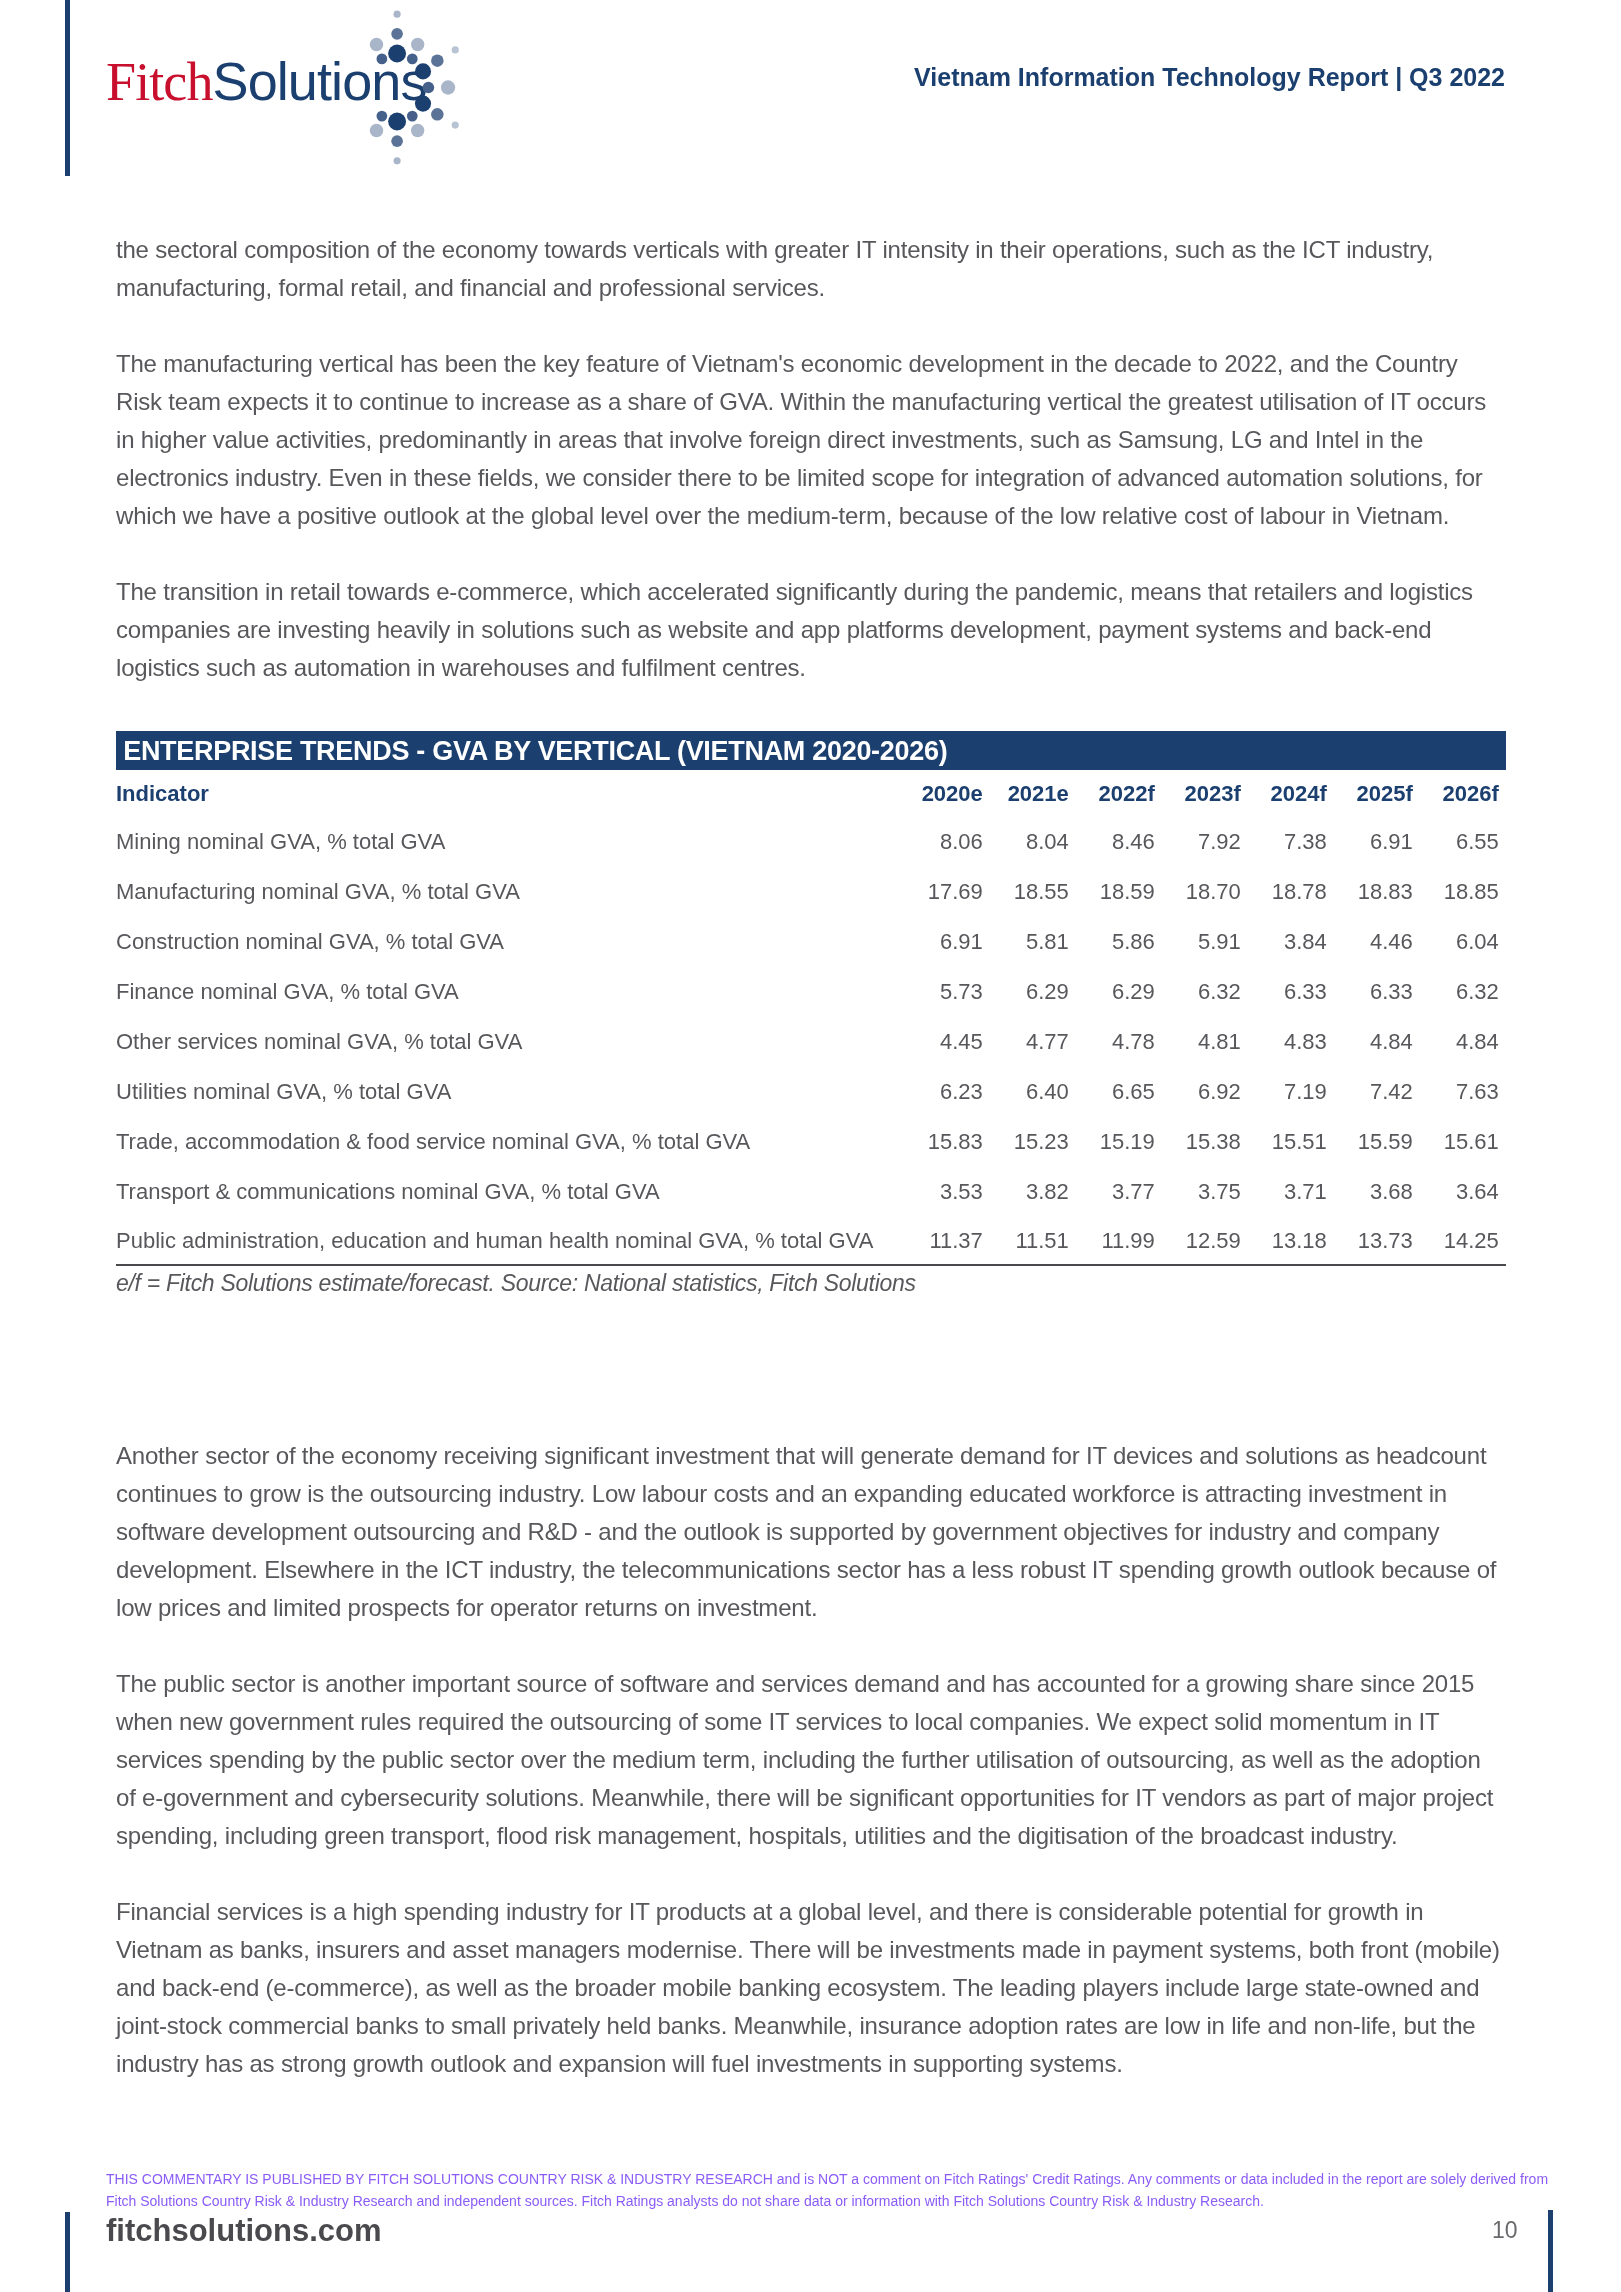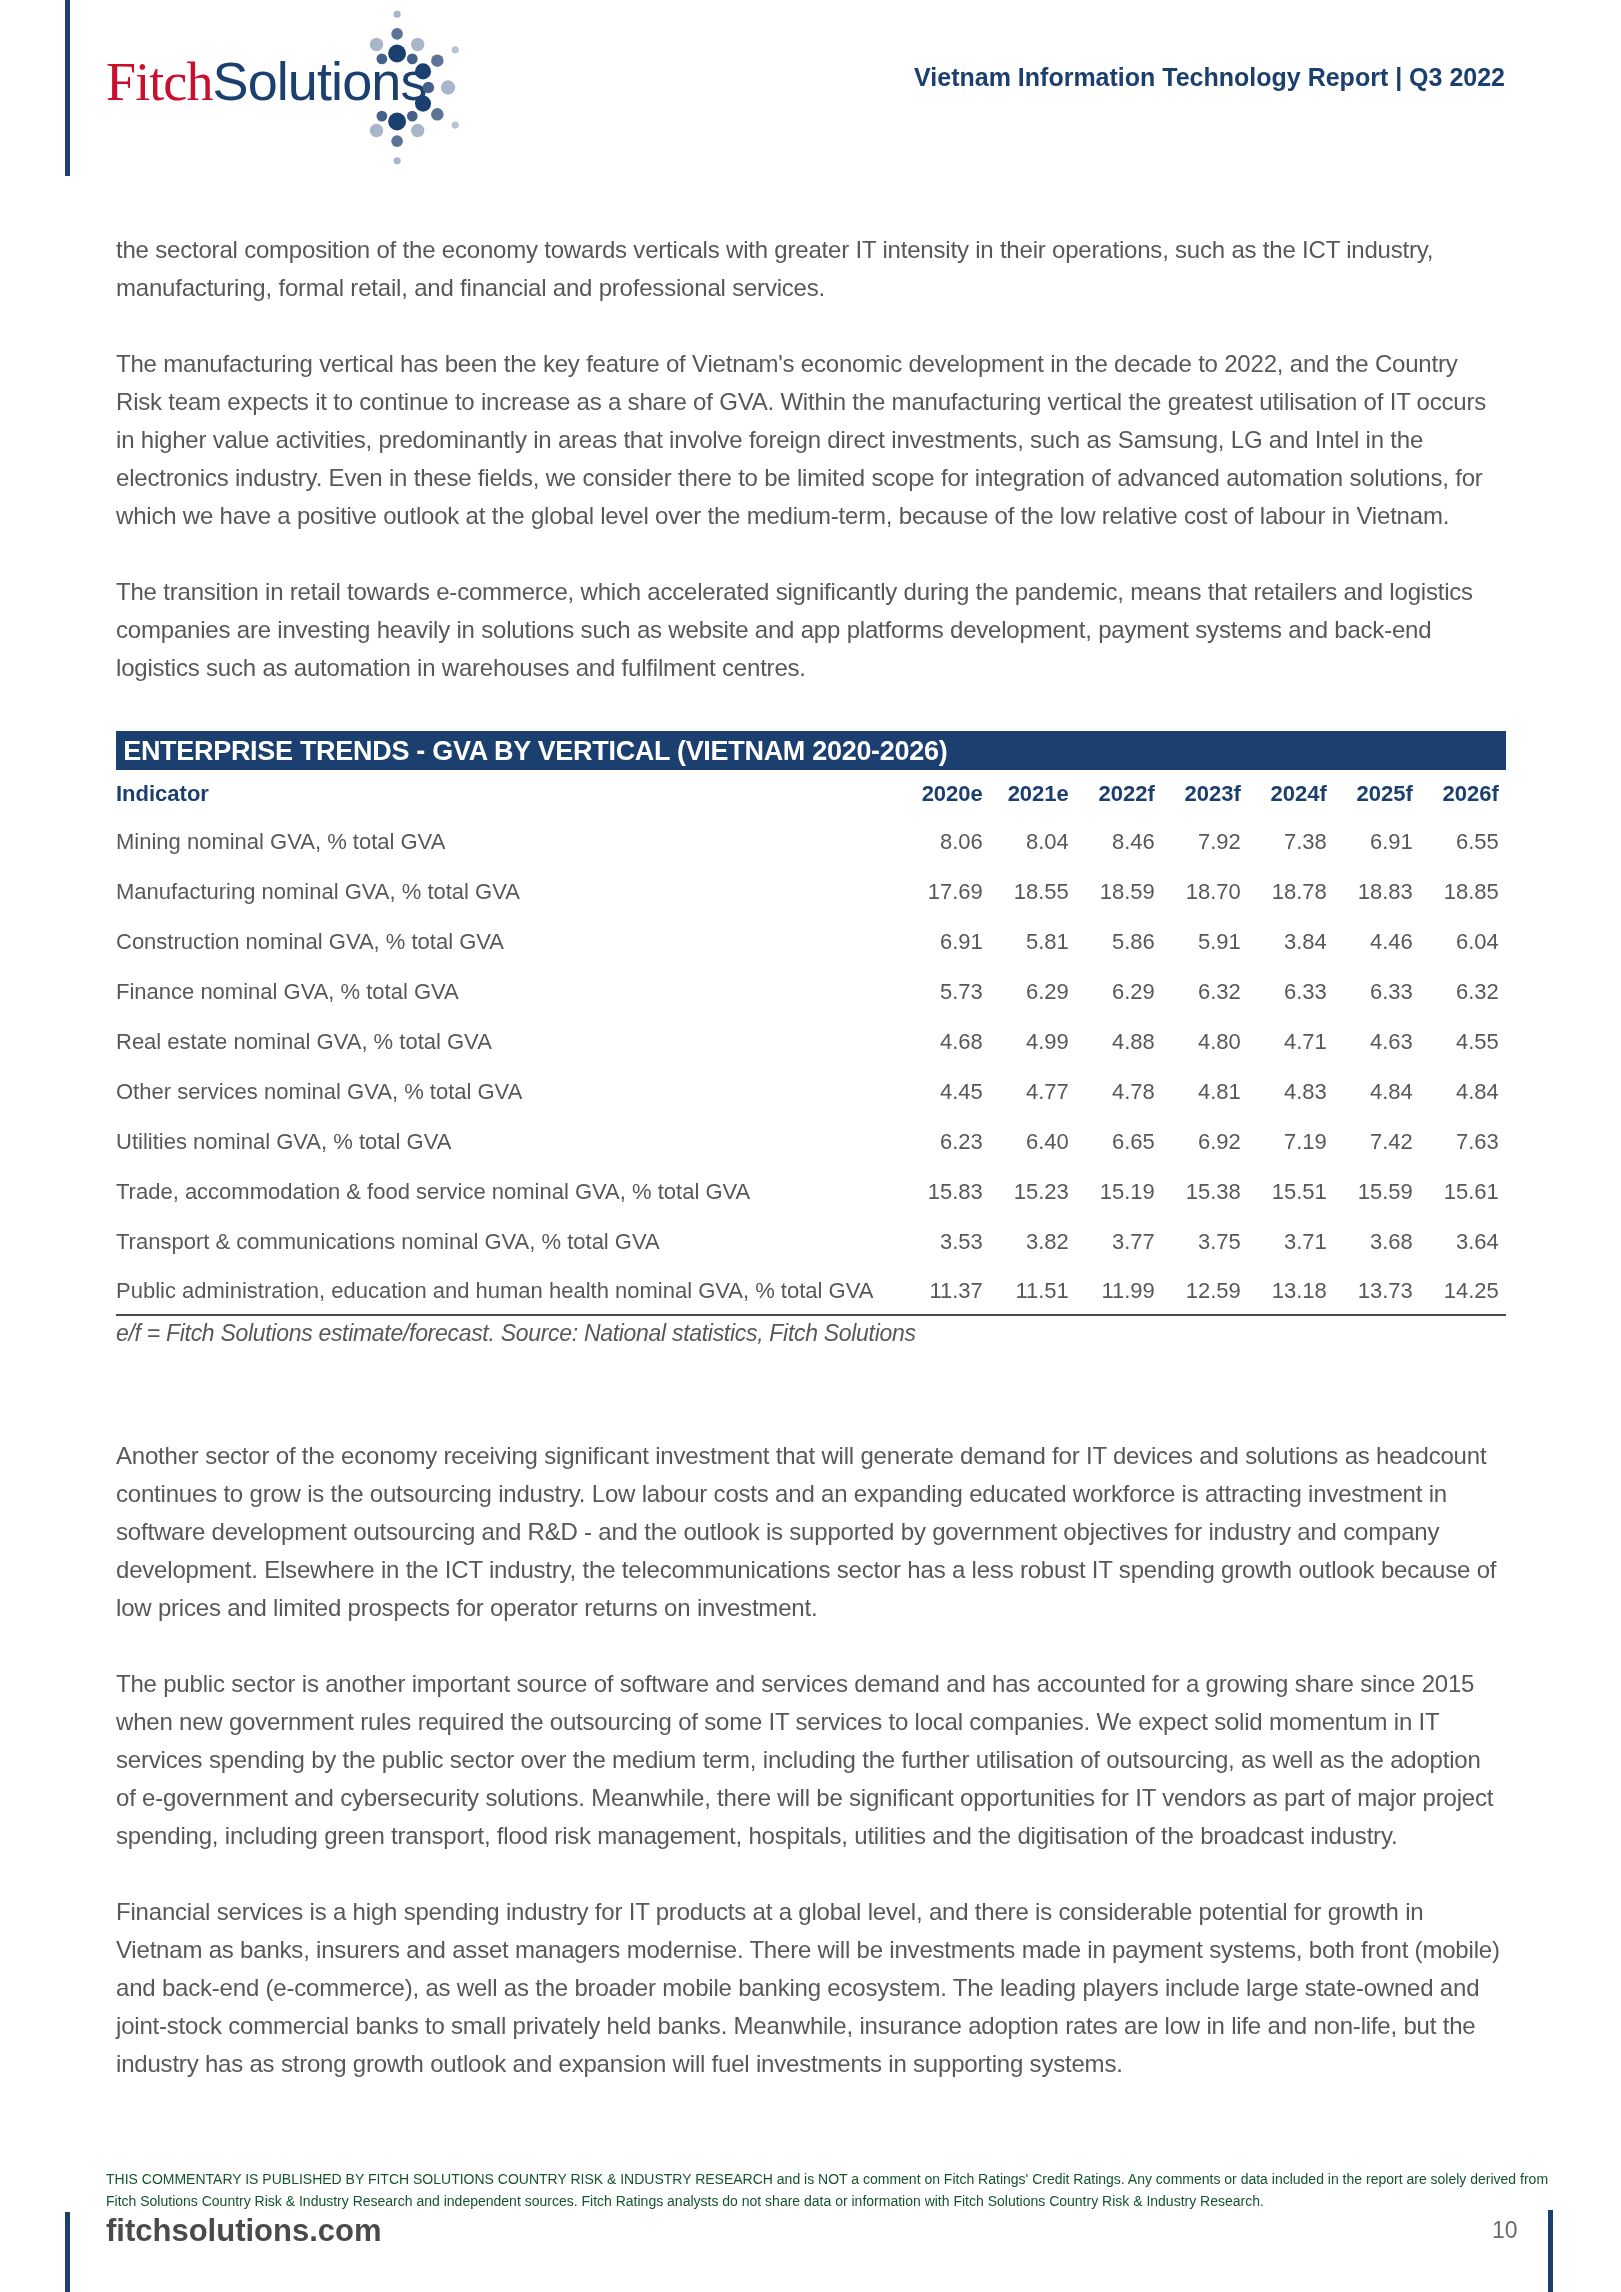--- a/index.html
+++ b/index.html
@@ -26,21 +26,21 @@
   table.gva th { color: #1b3f6f; font-size: 22px; font-weight: bold; height: 47px; padding: 0; text-align: right; margin-top: 36px; }
   table.gva th.ind { text-align: left; }
   table.gva td { font-size: 22px; color: #58585c; height: 50px; padding: 0; text-align: right; }
   table.gva td.ind { text-align: left; }
   table.gva col.c-ind { width: 788px; }
   table.gva col.c-num { width: 86px; }
   table.gva th.num, table.gva td.num { padding-right: 7.2px; }
   table.gva tr.last td { border-bottom: 2.7px solid #4a4a4e; height: 47px; }
   .table-note { font-size: 23px; font-style: italic; color: #58585c; margin-top: 3.6px; letter-spacing: -0.3px; }
 
-  .disclaimer { position: absolute; left: 106px; top: 2169px; width: 1451px; font-size: 14px; line-height: 21.5px; color: #14532d; }
+  .disclaimer { position: absolute; left: 106px; top: 2169px; width: 1451px; font-size: 14px; line-height: 21.5px; color: #8b5cf6; }
   .site { position: absolute; left: 106px; top: 2213px; font-size: 31px; font-weight: bold; color: #4a4a4e; }
   .page-num { position: absolute; left: 1492px; top: 2217px; font-size: 23px; color: #6a6a6e; }
 </style>
 </head>
 <body>
 
 <div class="vbar-left-top"></div>
 <div class="vbar-left-bot"></div>
 <div class="vbar-right-bot"></div>
 
@@ -142,30 +142,20 @@
           <td class="ind">Finance nominal GVA, % total GVA</td>
           <td class="num">5.73</td>
           <td class="num">6.29</td>
           <td class="num">6.29</td>
           <td class="num">6.32</td>
           <td class="num">6.33</td>
           <td class="num">6.33</td>
           <td class="num">6.32</td>
         </tr>
         <tr>
-          <td class="ind">Real estate nominal GVA, % total GVA</td>
-          <td class="num">4.68</td>
-          <td class="num">4.99</td>
-          <td class="num">4.88</td>
-          <td class="num">4.80</td>
-          <td class="num">4.71</td>
-          <td class="num">4.63</td>
-          <td class="num">4.55</td>
-        </tr>
-        <tr>
           <td class="ind">Other services nominal GVA, % total GVA</td>
           <td class="num">4.45</td>
           <td class="num">4.77</td>
           <td class="num">4.78</td>
           <td class="num">4.81</td>
           <td class="num">4.83</td>
           <td class="num">4.84</td>
           <td class="num">4.84</td>
         </tr>
         <tr>

